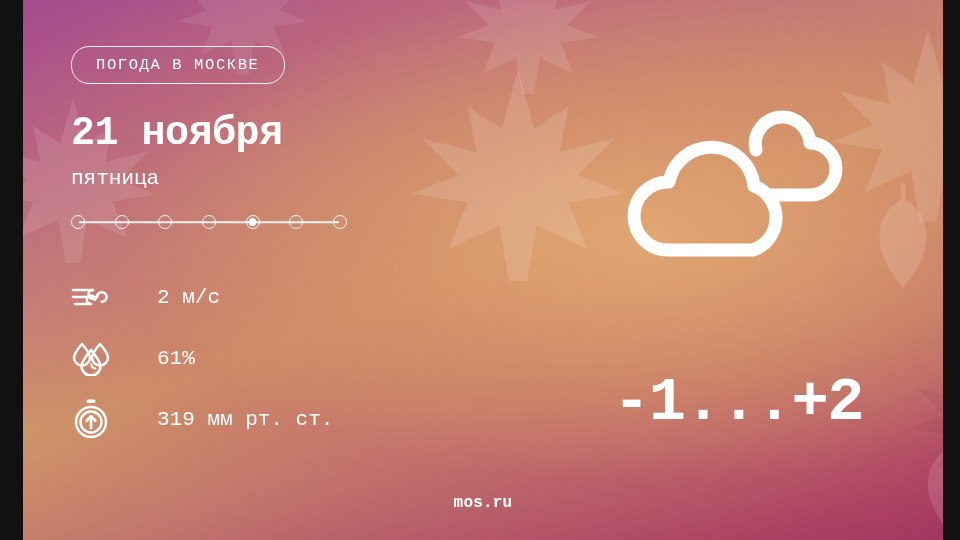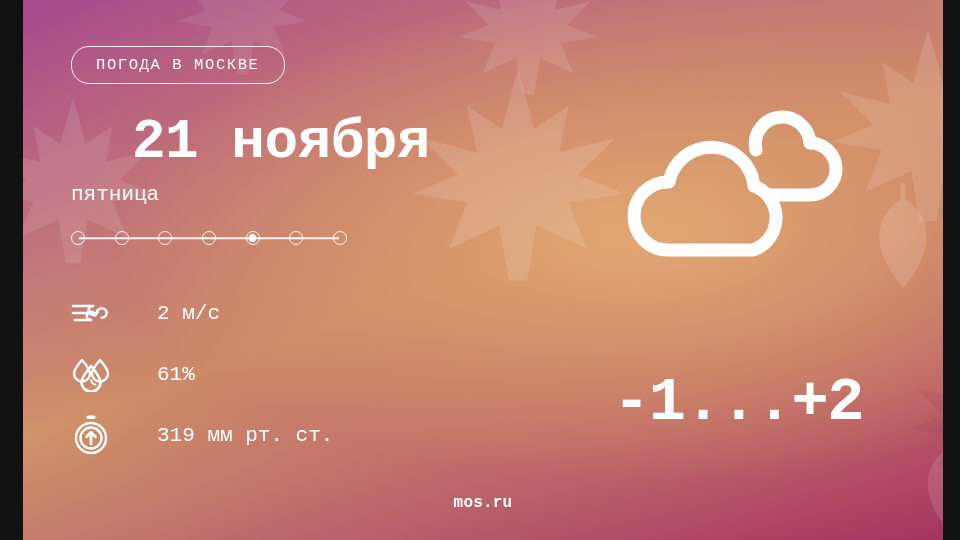--- a/index.html
+++ b/index.html
@@ -50,25 +50,24 @@
     padding: 0 24px;
     border: 1.6px solid rgba(255,255,255,0.92);
     border-radius: 18px;
     font-size: 15.5px;
     letter-spacing: 1.6px;
     font-weight: 400;
     white-space: nowrap;
   }
   .date {
     margin-top: 30px;
-    font-size: 56px;
+    font-size: 40px;
     font-weight: 700;
     letter-spacing: -0.5px;
     line-height: 1;
-    text-align: center;
   }
   .weekday {
     margin-top: 14px;
     font-size: 21px;
     font-weight: 400;
     line-height: 1;
   }
 
   
   .dots {

